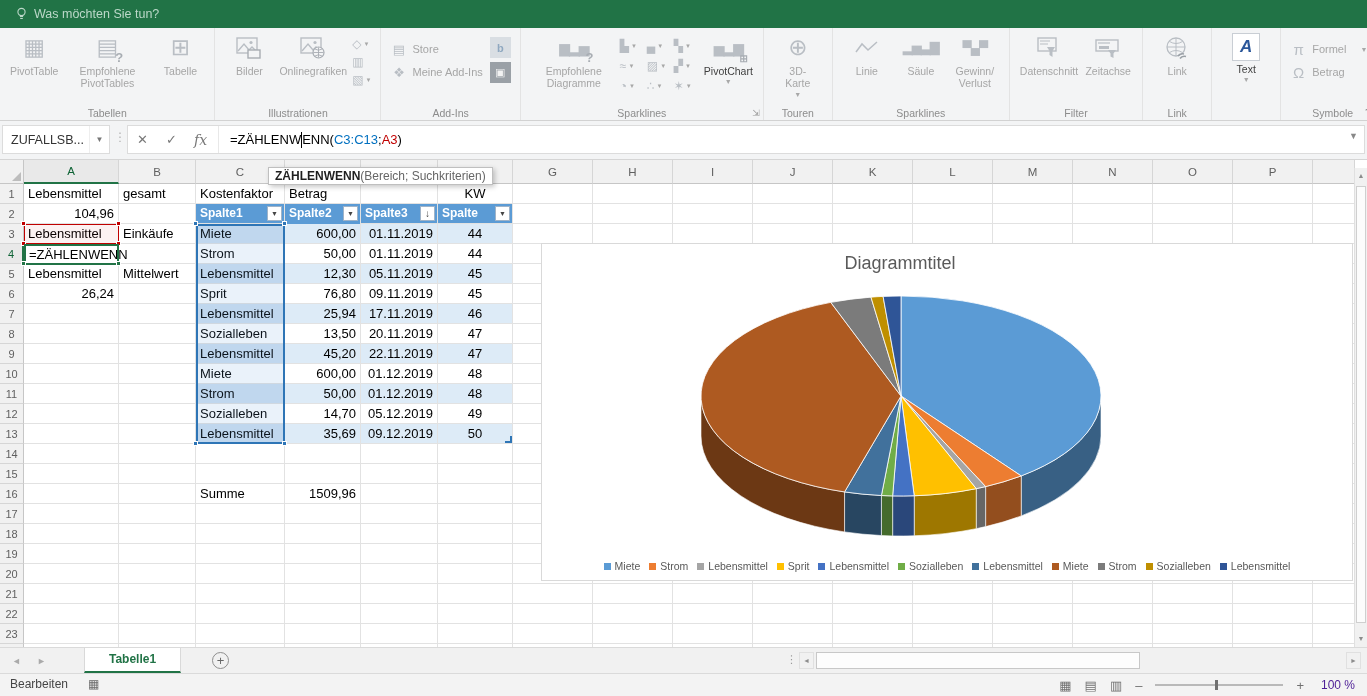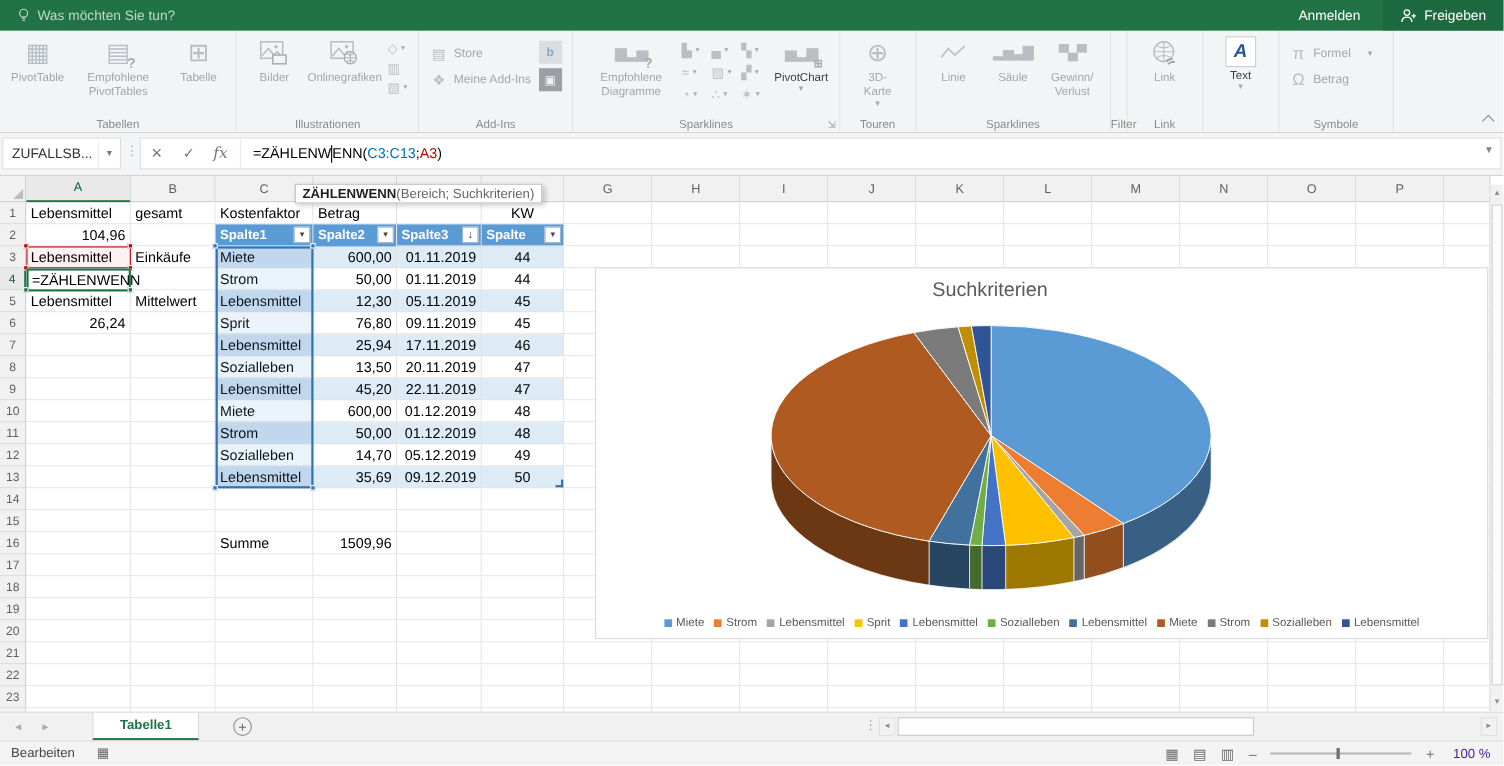--- a/index.html
+++ b/index.html
@@ -153,31 +153,20 @@
 
   <div class="titlebar">
     <div class="tb-search">
       <svg width="11" height="14" viewBox="0 0 11 14">
         <circle cx="5.5" cy="5" r="3.6" fill="none" stroke="#bcd8c9" stroke-width="1.1"></circle>
         <rect x="3.9" y="9" width="3.2" height="1.1" fill="#bcd8c9"></rect>
         <rect x="4.2" y="11" width="2.6" height="1" fill="#bcd8c9"></rect>
       </svg>
       <span>Was möchten Sie tun?</span>
     </div>
-    <div class="tb-right">
-      <span class="signin">Anmelden</span>
-      <span class="share">
-        <svg width="15" height="13" viewBox="0 0 15 13">
-          <circle cx="6" cy="3.4" r="2.5" fill="none" stroke="#fff" stroke-width="1.2"></circle>
-          <path d="M1.5 12 Q1.5 7.5 6 7.5 Q10.5 7.5 10.5 12" fill="none" stroke="#fff" stroke-width="1.2"></path>
-          <path d="M12.2 4.5 v4 M10.2 6.5 h4" stroke="#fff" stroke-width="1.2"></path>
-        </svg>
-        <span>Freigeben</span>
-      </span>
-    </div>
   </div>
 
   <div class="ribbon">
 
     <div class="rgroup">
       <div class="gitems">
         <div class="bigbtn">
           <div class="bicon">▦</div>
           <div class="blbl">PivotTable</div>
         </div>
@@ -346,20 +335,43 @@
           <div class="bicon">
               <span style="font-size:13px;letter-spacing:-1px;">▀▄▀</span>
             </div>
           <div class="blbl" style="max-width:48px;">Gewinn/ Verlust</div>
         </div>
       </div>
       <div class="glabel">Sparklines</div>
     </div>
 
     <div class="rgroup">
+      <div class="gitems">
+        <div class="bigbtn">
+          <div class="bicon">
+            <svg width="24" height="22" viewBox="0 0 24 22">
+                <rect x="1" y="1" width="18" height="13" fill="none" stroke="#b9bec4" stroke-width="1.4"></rect>
+                <path d="M3 4 h10 M3 7 h8" stroke="#b9bec4" stroke-width="1.2"></path>
+                <path d="M10 10 L18 10 L15.5 14 L15.5 20 L12.5 18 L12.5 14 Z" fill="#b9bec4"></path>
+              </svg>
+          </div>
+          <div class="blbl">Datenschnitt</div>
+        </div>
+        <div class="bigbtn">
+          <div class="bicon">
+            <svg width="26" height="22" viewBox="0 0 26 22">
+                <rect x="1" y="3" width="22" height="11" fill="none" stroke="#b9bec4" stroke-width="1.4"></rect>
+                <path d="M3 6 h12" stroke="#b9bec4" stroke-width="1.2"></path>
+                <rect x="4" y="9" width="10" height="3" fill="#b9bec4"></rect>
+                <path d="M13 13 L21 13 L18.5 16.5 L18.5 21 L15.5 19.5 L15.5 16.5 Z" fill="#b9bec4"></path>
+              </svg>
+          </div>
+          <div class="blbl">Zeitachse</div>
+        </div>
+      </div>
       <div class="glabel">Filter</div>
     </div>
 
     <div class="rgroup">
       <div class="gitems">
         <div class="bigbtn">
           <div class="bicon">
             <svg width="24" height="24" viewBox="0 0 24 24">
                 <circle cx="11" cy="11" r="9" fill="none" stroke="#b9bec4" stroke-width="1.3"></circle>
                 <path d="M2 11 h18 M11 2 v18 M4.5 5.5 q6.5 4 13 0 M4.5 16.5 q6.5 -4 13 0" fill="none" stroke="#b9bec4" stroke-width="1"></path>
@@ -891,21 +903,21 @@
         <div class="handle h-green" style="left:21px;top:101px;"></div>
         <div class="handle h-green" style="left:116px;top:101px;"></div>
         <div class="tbl-corner" style="left:505px;top:276px;"></div>
       </div>
 
     <div class="tooltip" style="left:268px;top:7px;">
       <b>ZÄHLENWENN</b><span>(Bereich; Suchkriterien)</span>
     </div>
 
     <div class="chart">
-      <div class="ctitle">Suchkriterien</div>
+      <div class="ctitle">Diagrammtitel</div>
       <svg class="pie-svg" id="pieSvg" width="810" height="336" viewBox="0 0 810 336">
           <path d="M559.00,152.00 A200,100 0 0 1 479.22,231.92 L479.22,271.92 A200,100 0 0 0 559.00,192.00 Z" fill="rgb(56,96,132)" stroke="#fff" stroke-width="0.6"></path>
           <path d="M479.22,231.92 A200,100 0 0 1 443.62,242.61 L443.62,282.61 A200,100 0 0 0 479.22,271.92 Z" fill="rgb(147,78,30)" stroke="#fff" stroke-width="0.6"></path>
           <path d="M443.62,242.61 A200,100 0 0 1 434.23,244.66 L434.23,284.66 A200,100 0 0 0 443.62,282.61 Z" fill="rgb(102,102,102)" stroke="#fff" stroke-width="0.6"></path>
           <path d="M434.23,244.66 A200,100 0 0 1 372.21,251.78 L372.21,291.78 A200,100 0 0 0 434.23,284.66 Z" fill="rgb(158,119,0)" stroke="#fff" stroke-width="0.6"></path>
           <path d="M372.21,251.78 A200,100 0 0 1 350.63,251.91 L350.63,291.91 A200,100 0 0 0 372.21,291.78 Z" fill="rgb(42,71,122)" stroke="#fff" stroke-width="0.6"></path>
           <path d="M350.63,251.91 A200,100 0 0 1 339.42,251.52 L339.42,291.52 A200,100 0 0 0 350.63,291.91 Z" fill="rgb(69,107,44)" stroke="#fff" stroke-width="0.6"></path>
           <path d="M339.42,251.52 A200,100 0 0 1 302.55,247.93 L302.55,287.93 A200,100 0 0 0 339.42,291.52 Z" fill="rgb(40,70,97)" stroke="#fff" stroke-width="0.6"></path>
           <path d="M302.55,247.93 A200,100 0 0 1 159.00,152.00 L159.00,192.00 A200,100 0 0 0 302.55,287.93 Z" fill="rgb(108,56,20)" stroke="#fff" stroke-width="0.6"></path>
           <path d="M359,152 L359.00,52.00 A200,100 0 0 1 479.22,231.92 Z" fill="#5B9BD5" stroke="#fff" stroke-width="0.8"></path>

